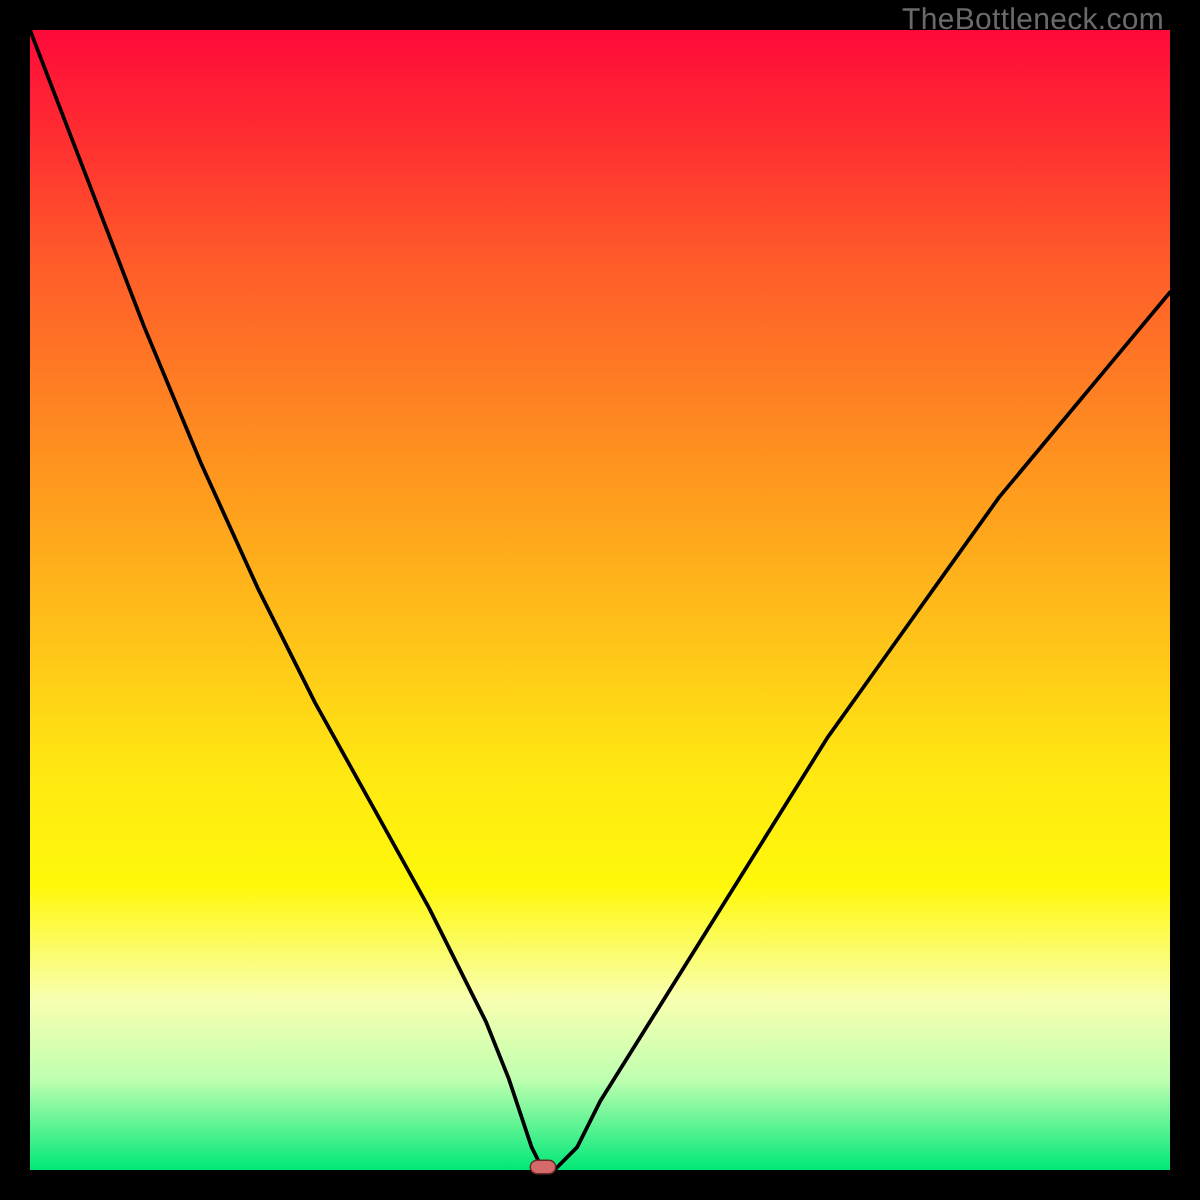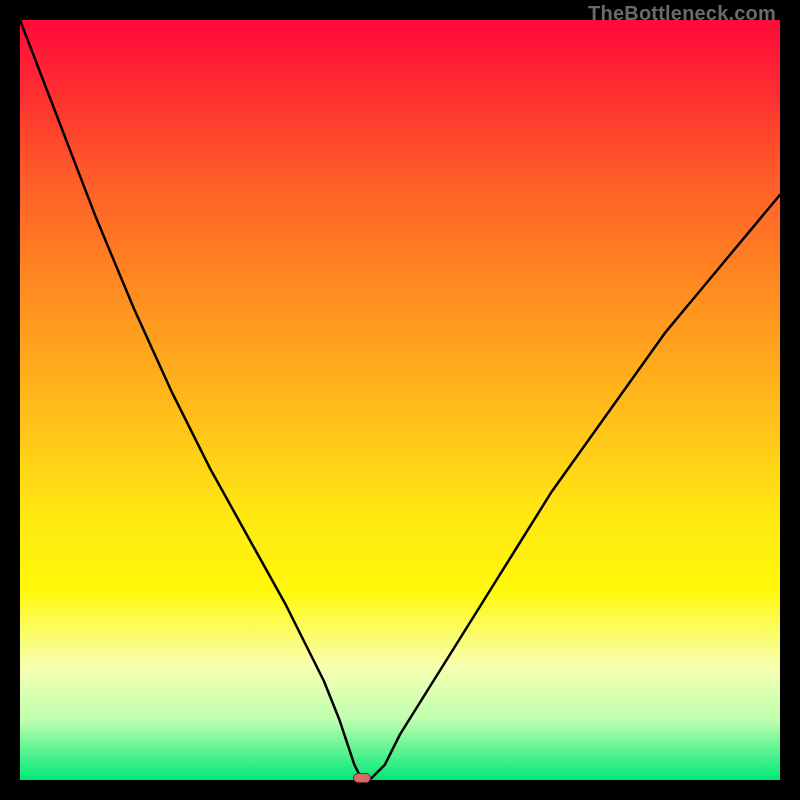--- a/index.html
+++ b/index.html
@@ -28,21 +28,21 @@
       #f8ffb0 85%,
       #c0ffb0 92%,
       #00e878 100%);
   }
   .watermark {
     position: absolute;
     top: 2px;
     right: 24px;
     font-family: Arial, Helvetica, sans-serif;
     font-size: 20px;
-    font-weight: 700;
+    font-weight: 400;
     color: #6a6a6a;
     letter-spacing: 0.2px;
   }
   .svg-layer {
     position: absolute;
     left: 20px;
     top: 20px;
     width: 760px;
     height: 760px;
     pointer-events: none;

